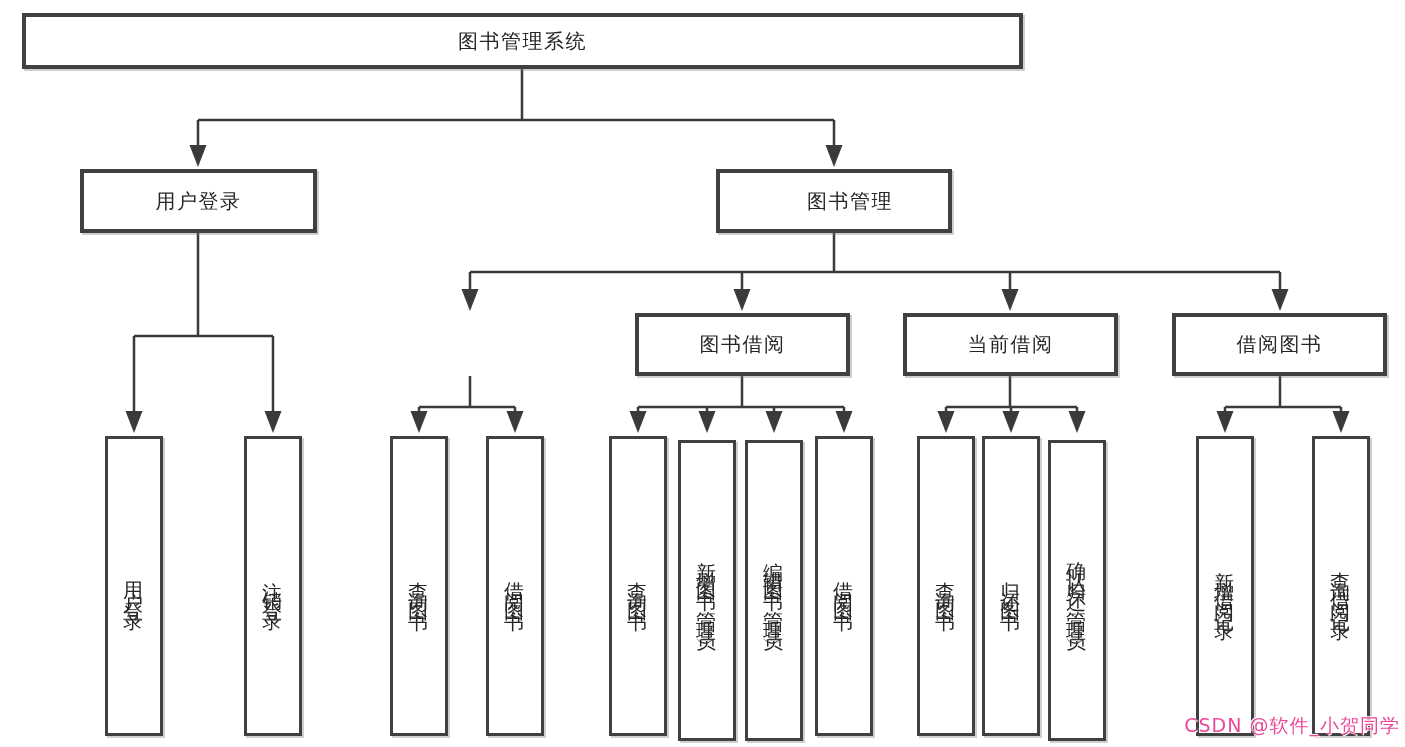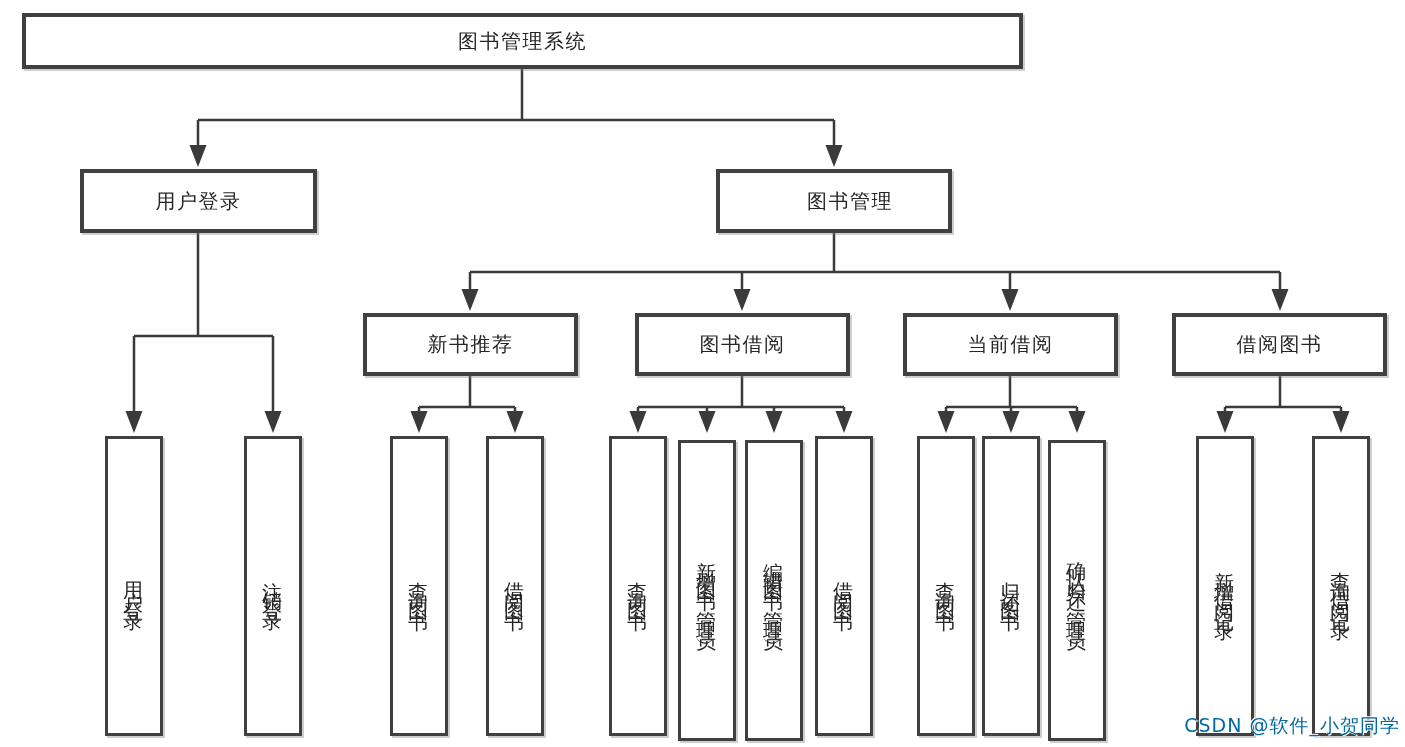--- a/index.html
+++ b/index.html
@@ -26,21 +26,21 @@
   .l3{top:313px;width:215px;height:63px;}
   .leaf{top:436px;width:58px;height:300px;border-width:3px;}
   .leaf.offset{top:440px;height:301px;}
   .vtext{
     writing-mode:vertical-rl;
     text-orientation:mixed;
     font-size:20px;letter-spacing:10px;color:#262626;
   }
   .watermark{
     position:absolute;right:5px;bottom:8px;z-index:5;
-    font-size:19px;letter-spacing:1px;color:#0369a1;
+    font-size:19px;letter-spacing:1px;color:#ec4899;
     text-shadow:1px 1px 0 #ffffff,-1px -1px 0 #ffffff;
   }
 </style>
 </head>
 <body>
 
 <div class="canvas">
 
   <svg class="wires" width="1405" height="747" viewBox="0 0 1405 747">
     <g stroke="#3a3a3a" stroke-width="2.5" fill="none">
@@ -73,21 +73,20 @@
       <polygon points="1216.5,411 1233.5,411 1225,433"></polygon>
       <polygon points="1332.5,411 1349.5,411 1341,433"></polygon>
     </g>
   </svg>
 
   <div class="node root">图书管理系统</div>
 
   <div class="node l2" style="left:80px;width:237px;">用户登录</div>
   <div class="node l2" style="left:716px;width:236px;padding-left:32px;">图书管理</div>
 
-  <div class="node l3" style="left:363px;">新书推荐</div>
   <div class="node l3" style="left:903px;">当前借阅</div>
   <div class="node l3" style="left:635px;">图书借阅</div>
   <div class="node l3" style="left:1172px;">借阅图书</div>
 
   <div class="node leaf" style="left:105px;">
     <span class="vtext">用户登录</span>
   </div>
   <div class="node leaf" style="left:244px;">
     <span class="vtext">注销登录</span>
   </div>

